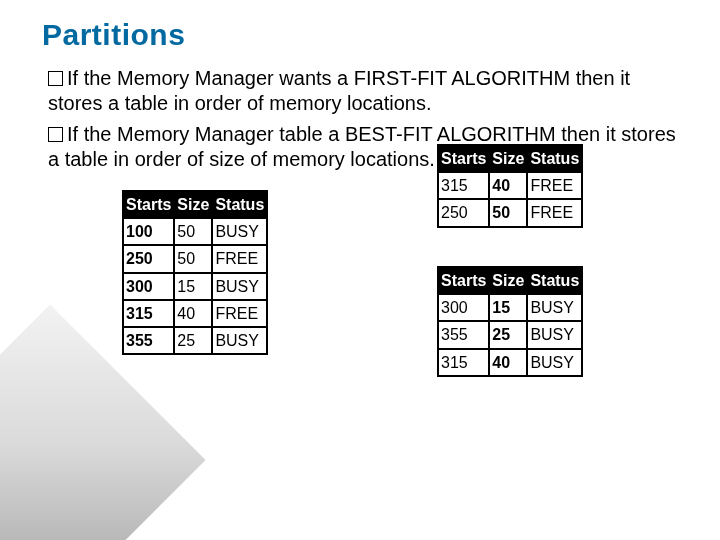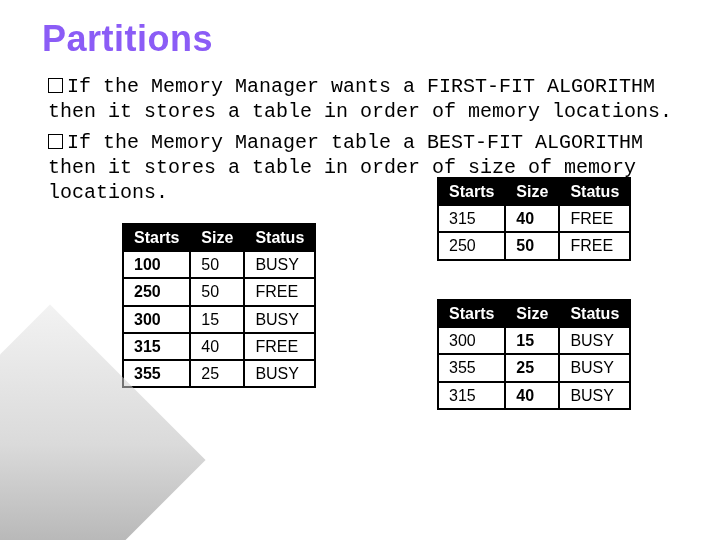--- a/index.html
+++ b/index.html
@@ -13,32 +13,31 @@
     overflow: hidden;
   }
   .slide {
     padding: 18px 32px 18px 42px;
     position: relative;
     height: 100%;
     box-sizing: border-box;
   }
   h1 {
     margin: 0 0 14px 0;
-    font-size: 36px;
+    font-size: 30px;
     font-weight: bold;
-    color: #8b5cf6;
+    color: #0369a1;
     font-family: "Trebuchet MS", Verdana, sans-serif;
     letter-spacing: 0.5px;
   }
   .body-text {
     font-size: 20px;
     line-height: 1.25;
     color: #000;
     margin: 0 0 6px 0;
-    font-family: Liberation Mono, monospace;
   }
   .indent {
     padding-left: 6px;
   }
   .box {
     display: inline-block;
     width: 13px;
     height: 13px;
     border: 1.5px solid #000;
     margin-right: 4px;
@@ -49,21 +48,21 @@
     margin-top: 8px;
     height: 250px;
   }
   table {
     border-collapse: collapse;
     position: absolute;
     font-family: Verdana, sans-serif;
   }
   th, td {
     border: 2px solid #000;
-    padding: 3px 10px;
+    padding: 3px 2px;
     text-align: left;
     font-size: 16px;
     line-height: 1.2;
     background: #fff;
   }
   th {
     background: #000;
     color: #fff;
     font-weight: bold;
   }

